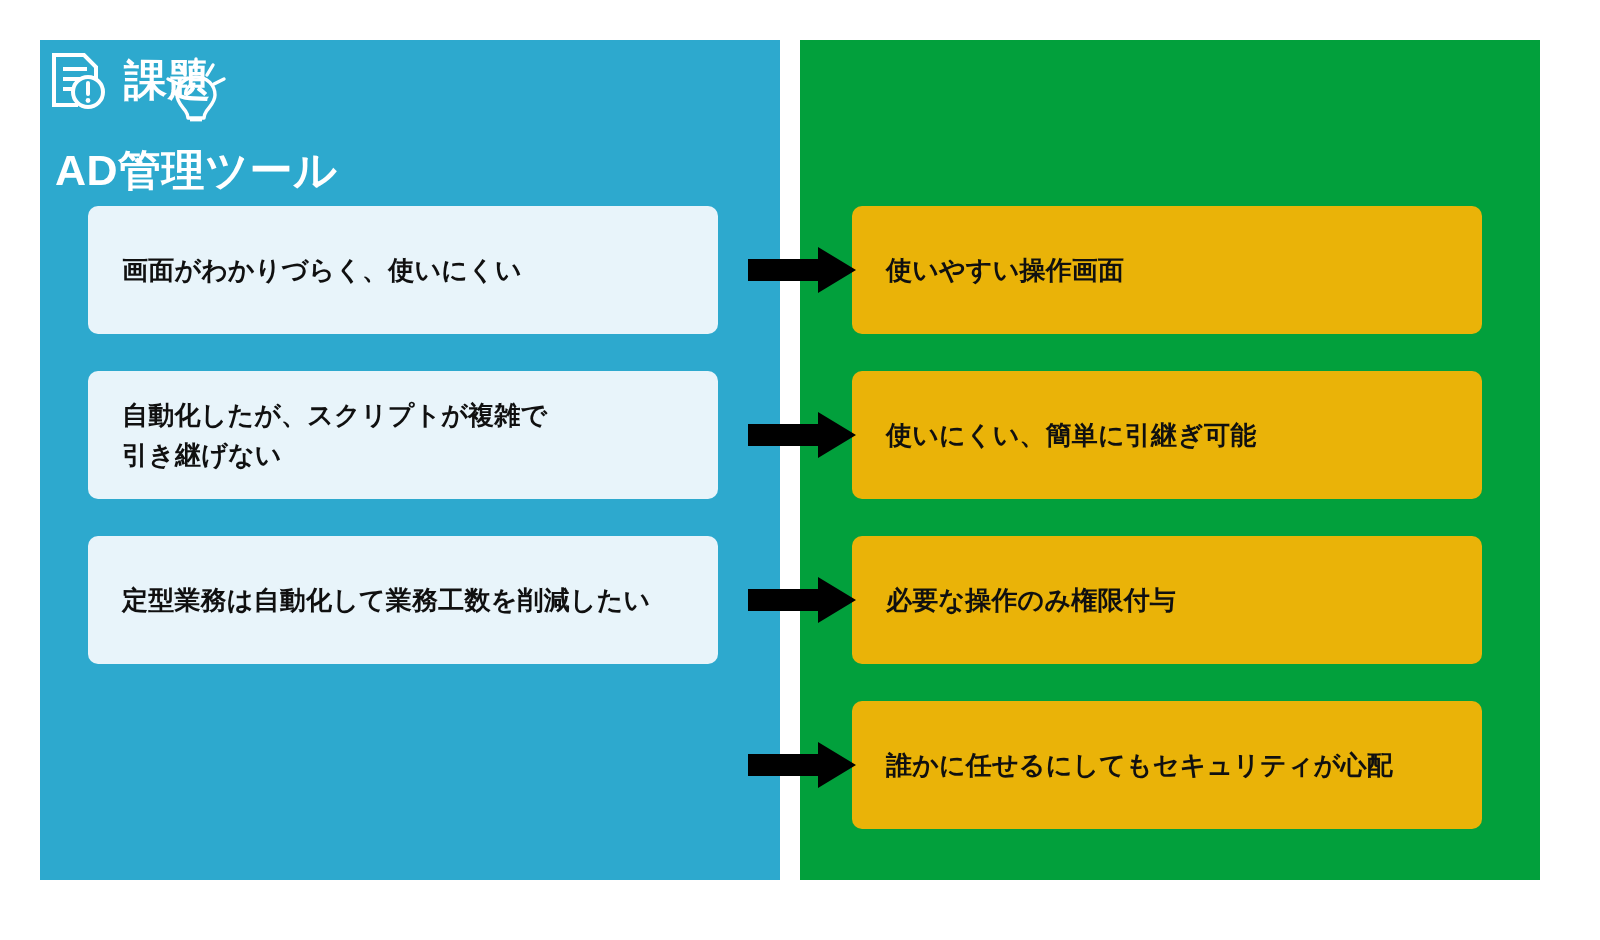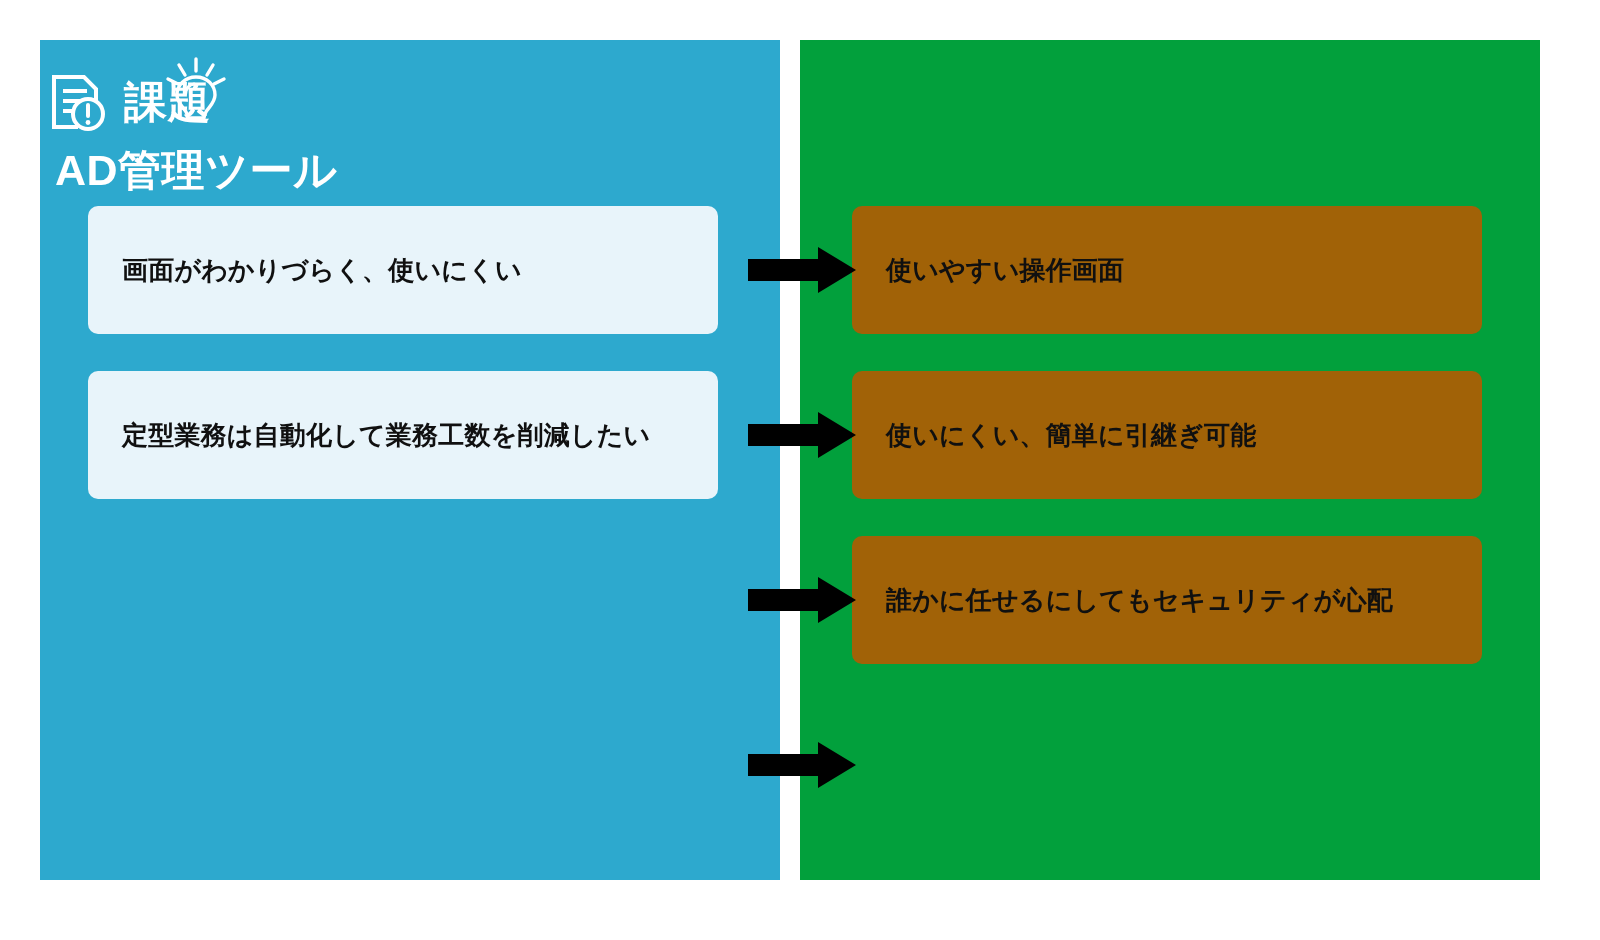--- a/index.html
+++ b/index.html
@@ -41,21 +41,21 @@
   }
 
   
   .panel-head {
     position: absolute;
     display: flex;
     align-items: center;
     gap: 18px;
     height: 70px;
   }
-  .panel-head-problem { left: 50px; top: 68px; }
+  .panel-head-problem { left: 50px; top: 46px; }
   .panel-head-solution { left: 55px; top: 56px; flex-direction: column; }
 
   .head-icon {
     display: block;
     flex: 0 0 auto;
     line-height: 0;
   }
   .head-title {
     color: #ffffff;
     font-size: 43px;
@@ -77,21 +77,21 @@
 
   .card {
     box-sizing: border-box;
     height: 128px;
     border-radius: 10px;
     display: flex;
     align-items: center;
     padding: 0 34px;
   }
   .card-problem { background: #E8F4FA; }
-  .card-solution { background: #a16207; align-items: center; }
+  .card-solution { background: #eab308; align-items: center; }
 
   .card-text {
     color: #101010;
     font-size: 26px;
     font-weight: 700;
     line-height: 1.55;
     letter-spacing: 0.2px;
     white-space: pre-line;
   }
 
@@ -130,20 +130,24 @@
       </svg>
     </span>
     <span class="head-title">課題</span>
   </div>
 
   <div class="card-stack stack-problem">
     <div class="card card-problem">
       <span class="card-text">画面がわかりづらく、使いにくい</span>
     </div>
     <div class="card card-problem">
+      <span class="card-text">自動化したが、スクリプトが複雑で
+引き継げない</span>
+    </div>
+    <div class="card card-problem">
       <span class="card-text">定型業務は自動化して業務工数を削減したい</span>
     </div>
   </div>
 
   <div class="panel panel-solution"></div>
 
   <div class="panel-head panel-head-solution">
     <span class="head-icon">
       <svg width="66" height="68" viewBox="0 0 66 68" aria-hidden="true">
         <line x1="33" y1="3" x2="33" y2="15" stroke="#ffffff" stroke-width="3.4" stroke-linecap="round"></line>
@@ -160,20 +164,23 @@
   </div>
 
   <div class="card-stack stack-solution">
     <div class="card card-solution">
       <span class="card-text">使いやすい操作画面</span>
     </div>
     <div class="card card-solution">
       <span class="card-text">使いにくい、簡単に引継ぎ可能</span>
     </div>
     <div class="card card-solution">
+      <span class="card-text">必要な操作のみ権限付与</span>
+    </div>
+    <div class="card card-solution">
       <span class="card-text">誰かに任せるにしてもセキュリティが心配</span>
     </div>
   </div>
 
   <span class="arrow arrow-1">
     <svg width="108" height="46" viewBox="0 0 108 46" aria-hidden="true">
       <path d="M0 12 H70 V0 L108 23 L70 46 V34 H0 Z" fill="#000000"></path>
     </svg>
   </span>
   <span class="arrow arrow-2">

